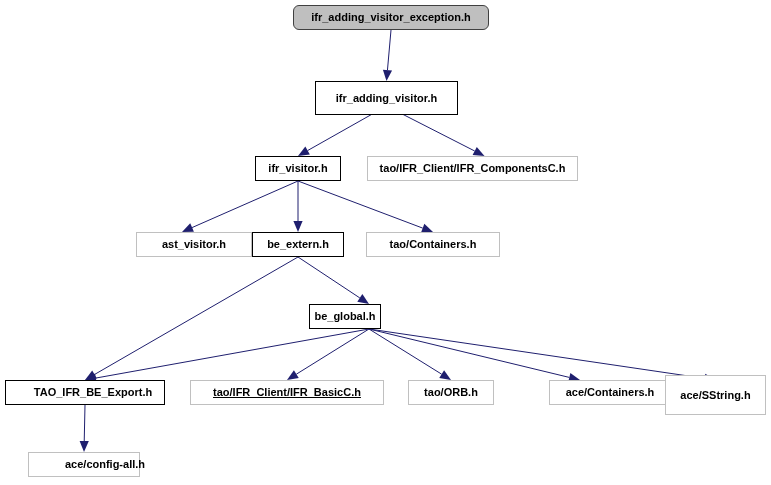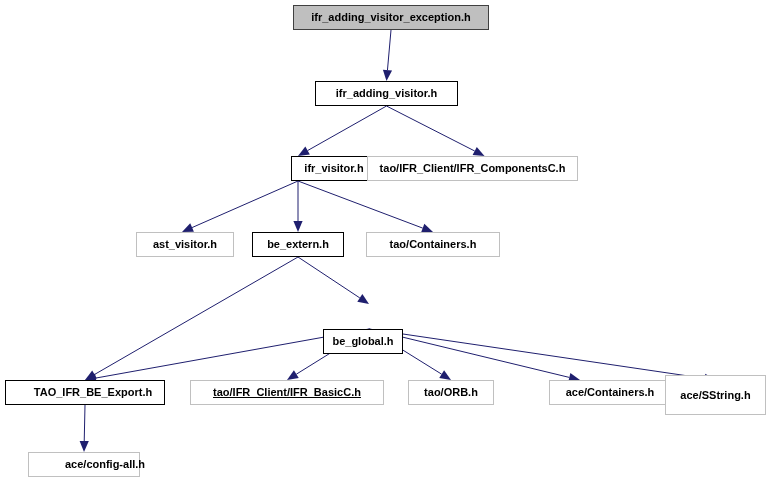--- a/index.html
+++ b/index.html
@@ -85,42 +85,42 @@
       <line x1="369" y1="329" x2="441.6592420696639" y2="374.1905042140593" stroke="#1f1f6e" stroke-width="1"></line>
       <polygon points="451,380 439.2298165591796,378.0966393485635 444.0886675801482,370.28436907955506" fill="#1f1f6e"></polygon>
       <line x1="369" y1="329" x2="569.3078933267252" y2="377.41565194153077" stroke="#1f1f6e" stroke-width="1"></line>
       <polygon points="580,380 568.2271659568199,381.8868965503548 570.3886206966305,372.94440733270676" fill="#1f1f6e"></polygon>
       <line x1="369" y1="329" x2="704.6172490513696" y2="378.3982098170847" stroke="#1f1f6e" stroke-width="1"></line>
       <polygon points="715.5,380 703.9474095203324,382.94917839560287 705.2870885824069,373.84724123856654" fill="#1f1f6e"></polygon>
       <line x1="85" y1="405" x2="84.23398959639634" y2="441.0024889693723" stroke="#1f1f6e" stroke-width="1"></line>
       <polygon points="84,452 79.63503043813384,440.9046387745156 88.83294875465884,441.10033916422896" fill="#1f1f6e"></polygon>
     </svg>
   <div id="node-layer">
-      <div class="node-box root" style="left: 293px; top: 5px; width: 196px; height: 25px;">
+      <div class="node-box root" style="left: 293px; top: 5px; width: 196px; height: 25px; border-radius: 6px;">
         <span class="node-label">ifr_adding_visitor_exception.h</span>
       </div>
-      <div class="node-box strong" style="left: 315px; top: 81px; width: 143px; height: 25px;">
+      <div class="node-box strong" style="left: 315px; top: 81px; width: 143px; height: 34px;">
         <span class="node-label">ifr_adding_visitor.h</span>
       </div>
-      <div class="node-box strong" style="left: 255px; top: 156px; width: 86px; height: 25px; margin-left: 36px;">
+      <div class="node-box strong" style="left: 255px; top: 156px; width: 86px; height: 25px;">
         <span class="node-label">ifr_visitor.h</span>
       </div>
       <div class="node-box" style="left: 367px; top: 156px; width: 211px; height: 25px;">
         <span class="node-label">tao/IFR_Client/IFR_ComponentsC.h</span>
       </div>
-      <div class="node-box" style="left: 136px; top: 232px; width: 98px; height: 25px;">
+      <div class="node-box" style="left: 136px; top: 232px; width: 116px; height: 25px;">
         <span class="node-label">ast_visitor.h</span>
       </div>
       <div class="node-box strong" style="left: 252px; top: 232px; width: 92px; height: 25px;">
         <span class="node-label">be_extern.h</span>
       </div>
       <div class="node-box" style="left: 366px; top: 232px; width: 134px; height: 25px;">
         <span class="node-label">tao/Containers.h</span>
       </div>
-      <div class="node-box strong" style="left: 323px; top: 304px; width: 80px; height: 25px; margin-top: 25px;">
+      <div class="node-box strong" style="left: 309px; top: 304px; width: 72px; height: 25px;">
         <span class="node-label">be_global.h</span>
       </div>
       <div class="node-box strong" style="left: 5px; top: 380px; width: 160px; height: 25px; padding-left: 16px;">
         <span class="node-label">TAO_IFR_BE_Export.h</span>
       </div>
       <div class="node-box" style="left: 190px; top: 380px; width: 194px; height: 25px; text-decoration: underline;">
         <span class="node-label">tao/IFR_Client/IFR_BasicC.h</span>
       </div>
       <div class="node-box" style="left: 408px; top: 380px; width: 86px; height: 25px;">
         <span class="node-label">tao/ORB.h</span>

